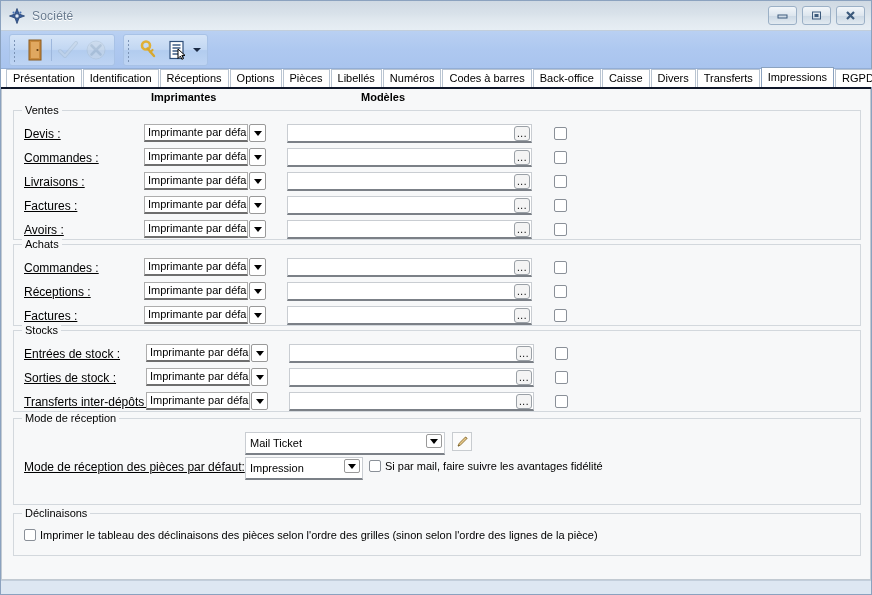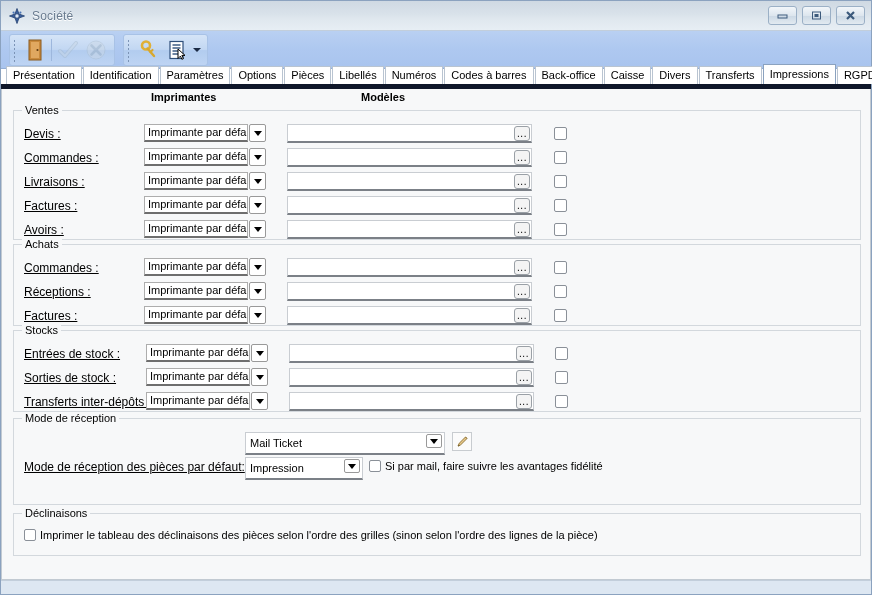--- a/index.html
+++ b/index.html
@@ -91,21 +91,21 @@
     border-left: 4px solid transparent; border-right: 4px solid transparent;
     border-top: 4px solid #1b2b44;
   }
 
   
   .tabstrip {
     flex: 0 0 20px; height: 20px;
     display: flex; align-items: flex-end;
     padding-left: 5px;
     background: #ffffff;
-    border-bottom: 5px solid #0f172a;
+    border-bottom: 2px solid #0f172a;
     position: relative;
   }
   .tab {
     height: 18px; line-height: 17px;
     padding: 0 6px;
     font-size: 11px; color: #000;
     border: 1px solid #b9c4d1;
     border-bottom: none;
     background: #ffffff;
     margin-right: 1px;
@@ -367,21 +367,21 @@
         </svg>
       </div>
 
       <div class="tb-arrow"></div>
     </div>
   </div>
 
   <div class="tabstrip">
     <div class="tab">Présentation</div>
     <div class="tab">Identification</div>
-    <div class="tab">Paramètres</div>
+    <div class="tab">Réceptions</div>
     <div class="tab">Options</div>
     <div class="tab">Pièces</div>
     <div class="tab">Libellés</div>
     <div class="tab">Numéros</div>
     <div class="tab">Codes à barres</div>
     <div class="tab">Back-office</div>
     <div class="tab">Caisse</div>
     <div class="tab">Divers</div>
     <div class="tab">Transferts</div>
     <div class="tab active">Impressions</div>

